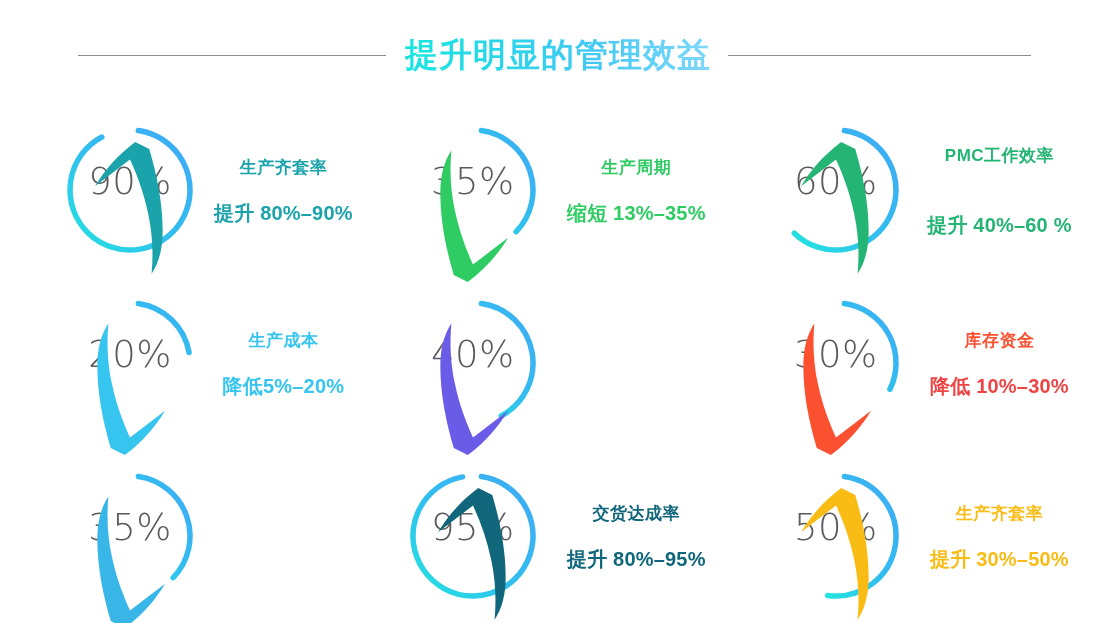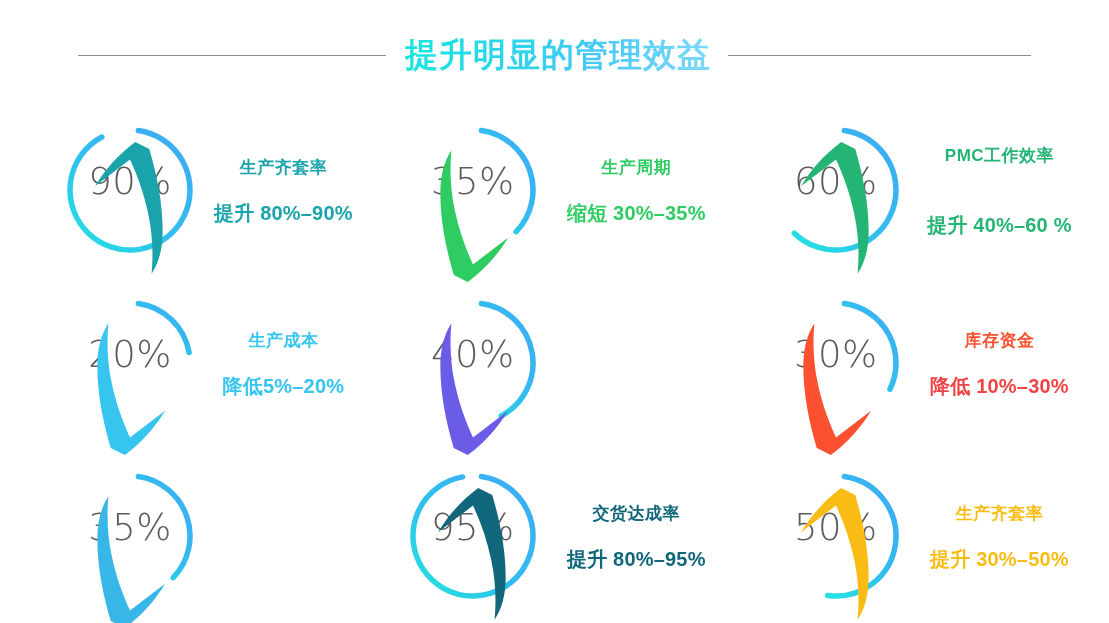--- a/index.html
+++ b/index.html
@@ -189,21 +189,21 @@
           <div class="gauge-value">35%</div>
           <div class="gauge-arrow">
             <svg viewBox="0 0 16 24" width="15" height="23">
               <path d="M11.3 1.2 C12.6 5.6 13.6 10.4 13.6 15.3 C13.6 18.2 13.0 20.6 11.7 22.6 C12.0 19.4 11.9 15.9 11.1 12.2 C10.4 8.9 9.3 5.8 8.0 3.0 L2.0 7.6 C3.6 4.9 5.9 2.2 8.9 0.0 Z" fill="#2ecc63" transform="rotate(180 8 12)"></path>
             </svg>
           </div>
         </div>
       </div>
       <div class="cell-text">
         <div class="cell-label" style="color: rgb(46, 204, 99);">生产周期</div>
-        <div class="cell-sub" style="color: rgb(46, 204, 99);">缩短 30%–35%</div>
+        <div class="cell-sub" style="color: rgb(46, 204, 99);">缩短 13%–35%</div>
       </div>
     </div>
     <div class="cell c2">
       <div class="gauge">
         <svg viewBox="0 0 140 140">
           <defs>
             <linearGradient id="g2" x1="1" y1="0" x2="0" y2="1">
               <stop offset="0" stop-color="#3fa9f5"></stop>
               <stop offset="0.55" stop-color="#31bfef"></stop>
               <stop offset="1" stop-color="#23e3df"></stop>

